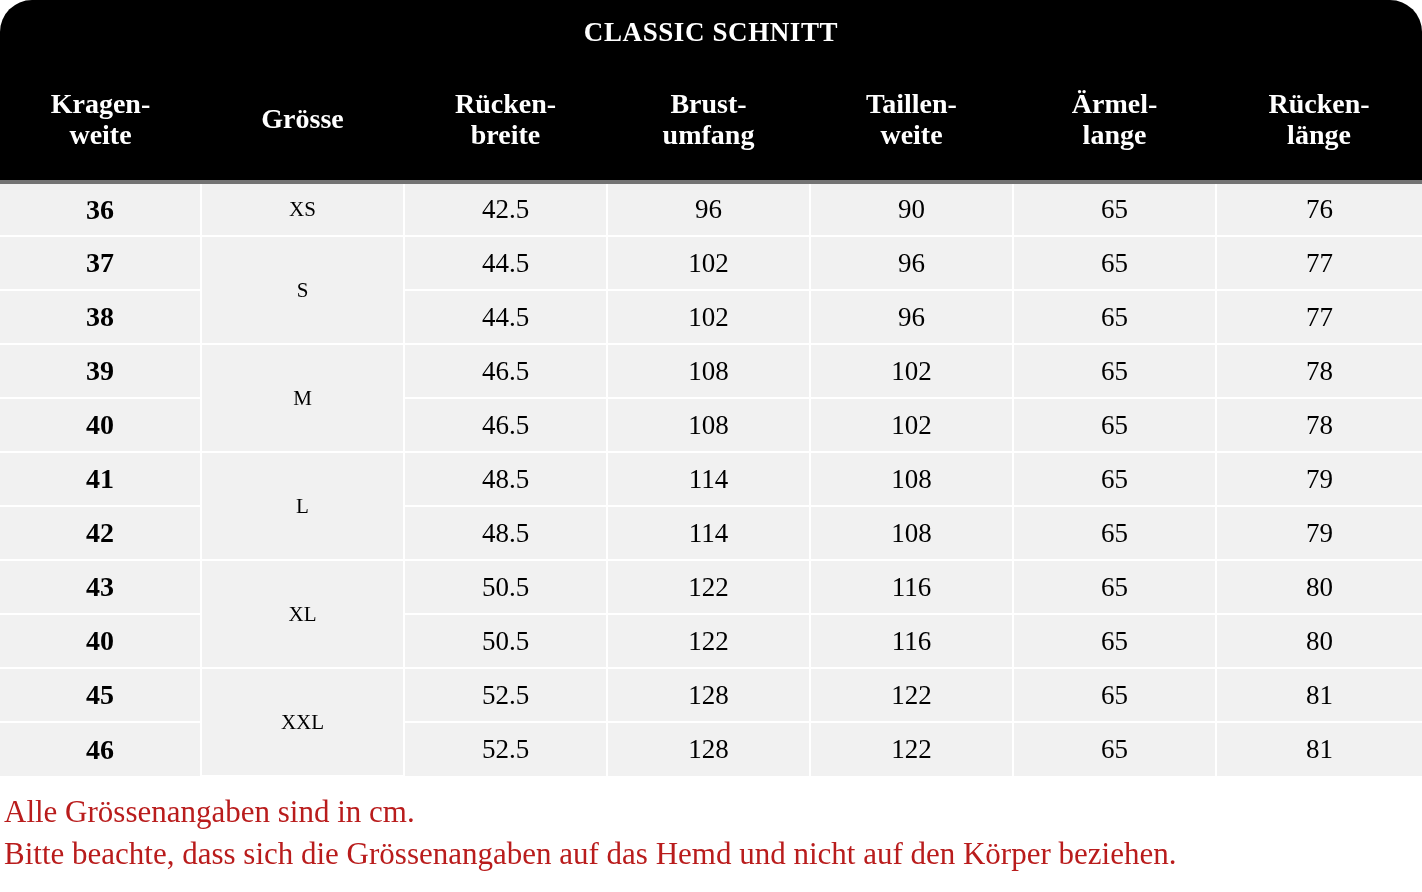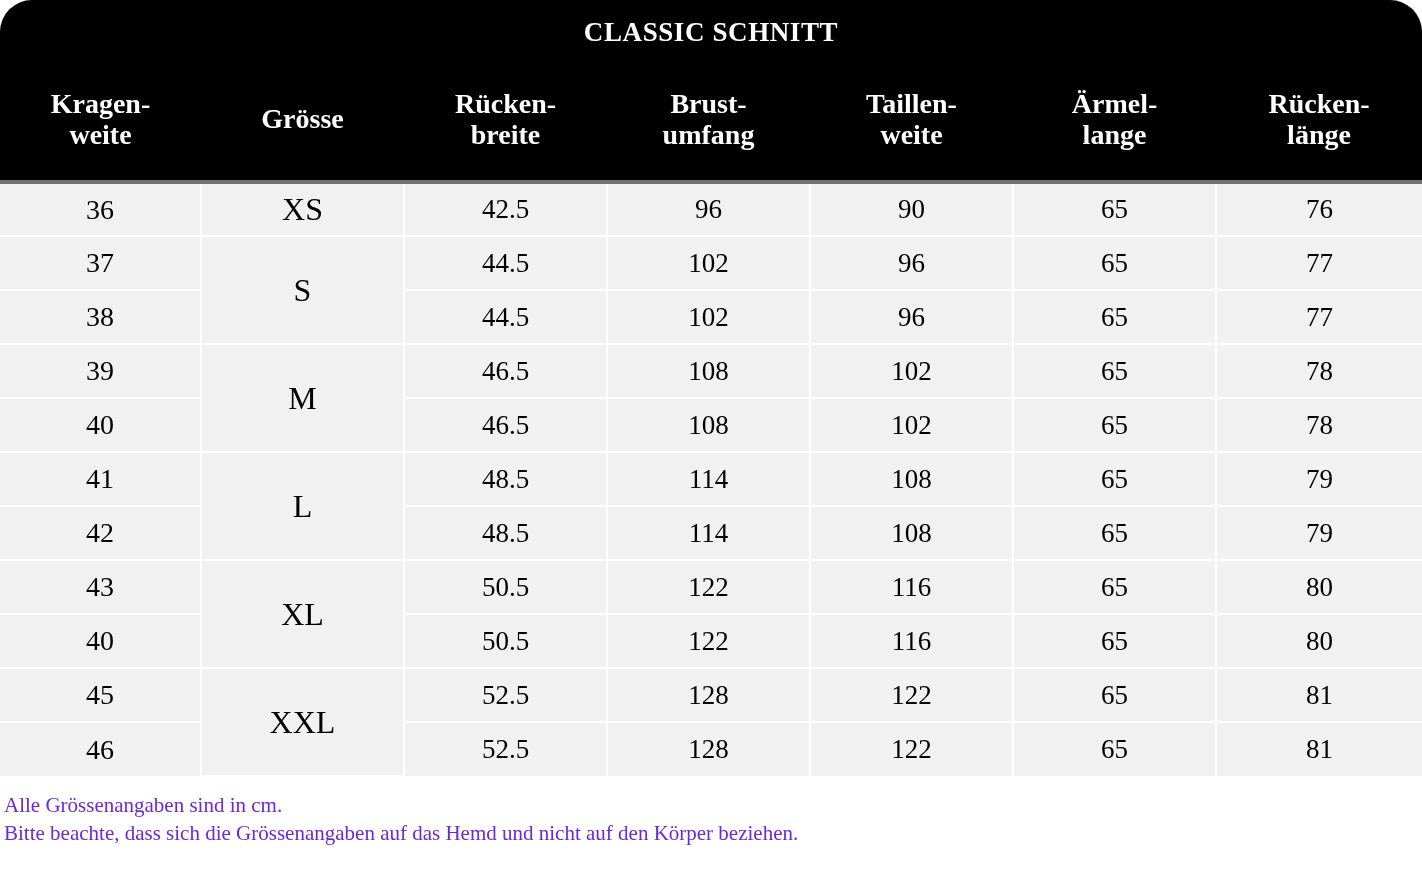--- a/index.html
+++ b/index.html
@@ -75,39 +75,39 @@
     font-size: 27px;
     text-align: center;
     vertical-align: middle;
     height: 54px;
     border-right: 2px solid #ffffff;
     border-bottom: 2px solid #ffffff;
     padding: 0;
   }
   tbody td:last-child { border-right: none; margin-left: 44px; }
   tbody td.collar {
-    font-weight: normal;
+    font-weight: bold;
     font-size: 28px;
   }
   tbody td.size-cell {
-    font-size: 32px;
+    font-size: 21px;
   }
   tbody tr:last-child td { border-bottom: none; }
 
   
   tbody tr.band-start td { border-top: 2px solid #ffffff; }
 
   
   .notes {
     padding: 14px 4px 0 4px;
   }
   .notes .note {
     font-family: "Liberation Serif", serif;
-    font-size: 21px;
-    color: #6d28d9;
+    font-size: 31px;
+    color: #b91c1c;
     line-height: 1.34;
     white-space: nowrap;
   }
 </style>
 </head>
 <body>
 
 <div id="page">
 
   <div class="title-band">

